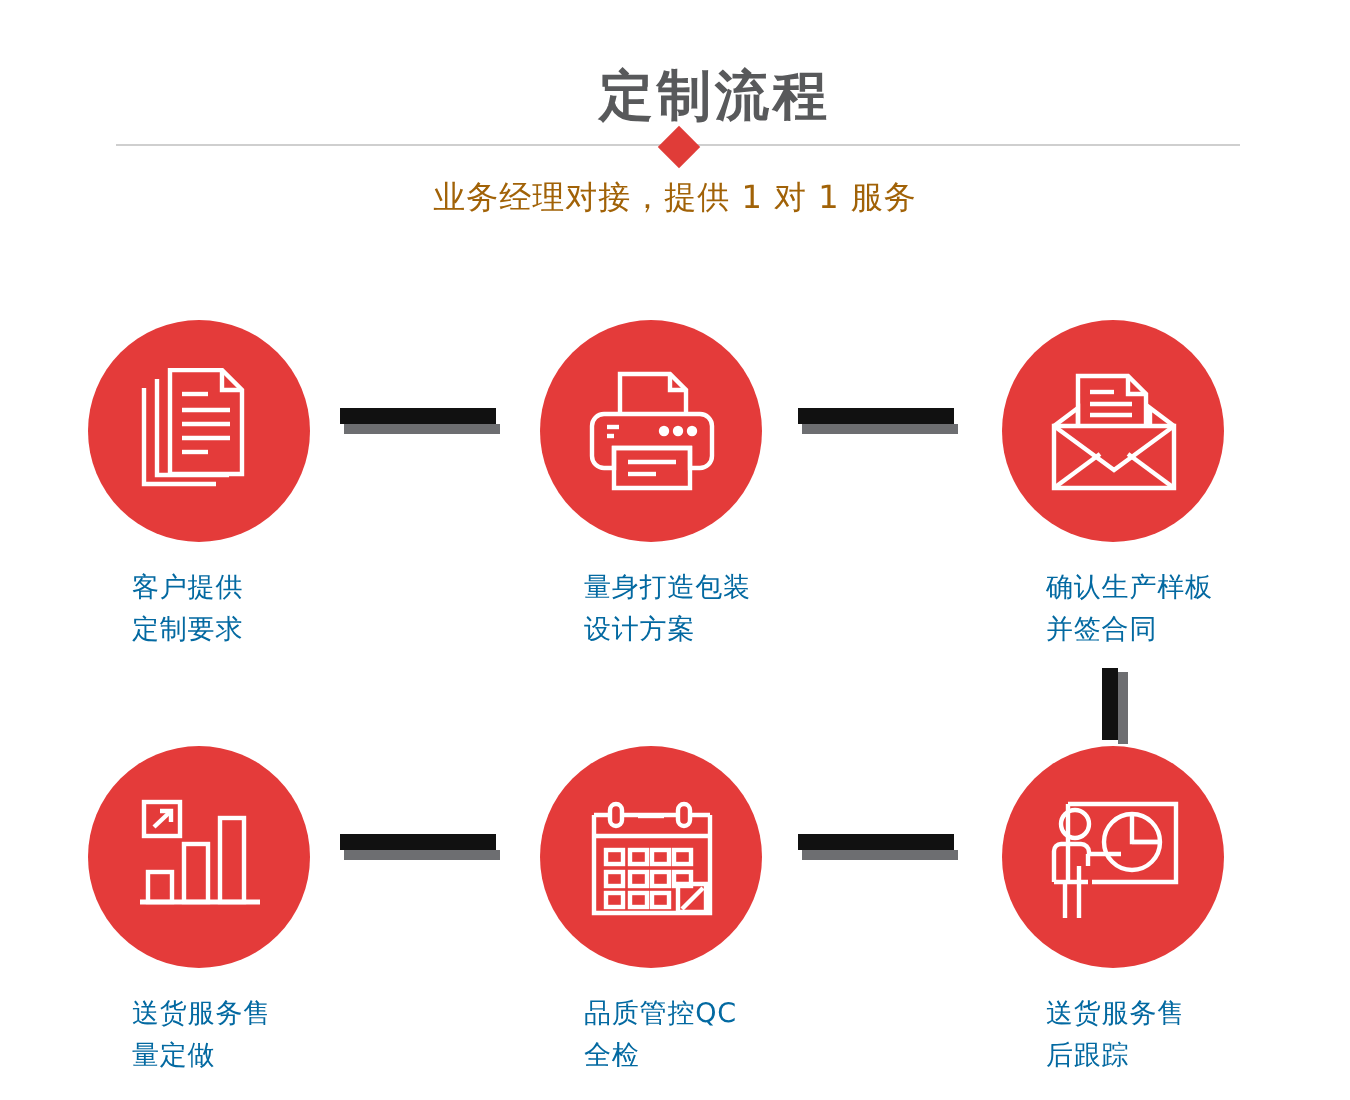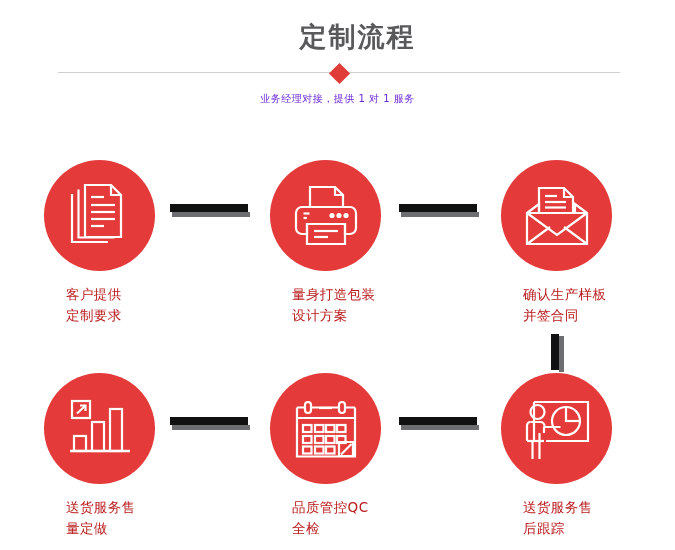--- a/index.html
+++ b/index.html
@@ -22,21 +22,21 @@
     left: 0;
     top: 0;
     width: 675px;
   }
   #page-title {
     text-align: center;
     font-size: 27px;
     font-weight: bold;
     color: #58595b;
     letter-spacing: 2px;
-    margin: 0;
+    margin: 12px;
     padding-top: 20px;
     line-height: 34px;
     padding-left: 40px;
   }
   #divider-wrap {
     position: absolute;
     left: 58px;
     top: 72px;
     width: 562px;
     height: 2px;
@@ -59,22 +59,22 @@
     margin-top: -7.5px;
     background: #e03c38;
     transform: rotate(45deg);
   }
   #subtitle {
     position: absolute;
     left: 0;
     top: 88px;
     width: 675px;
     text-align: center;
-    font-size: 10px;
-    color: #6d28d9;
+    font-size: 16px;
+    color: #a16207;
     letter-spacing: 0.5px;
     line-height: 22px;
   }
 
   
   .step {
     position: absolute;
     width: 180px;
   }
   .step-circle {
@@ -93,21 +93,21 @@
     top: 50%;
     transform: translate(-50%, -50%);
   }
   .step-label {
     position: absolute;
     left: 22px;
     top: 124px;
     width: 160px;
     font-size: 13.5px;
     line-height: 21px;
-    color: #b91c1c;
+    color: #0369a1;
     letter-spacing: 0.4px;
     white-space: pre-line;
   }
 
   
   #step-1 { left: 44px;  top: 160px; }
   #step-2 { left: 270px; top: 160px; }
   #step-3 { left: 501px; top: 160px; }
   #step-4 { left: 44px;  top: 373px; }
   #step-5 { left: 270px; top: 373px; }

